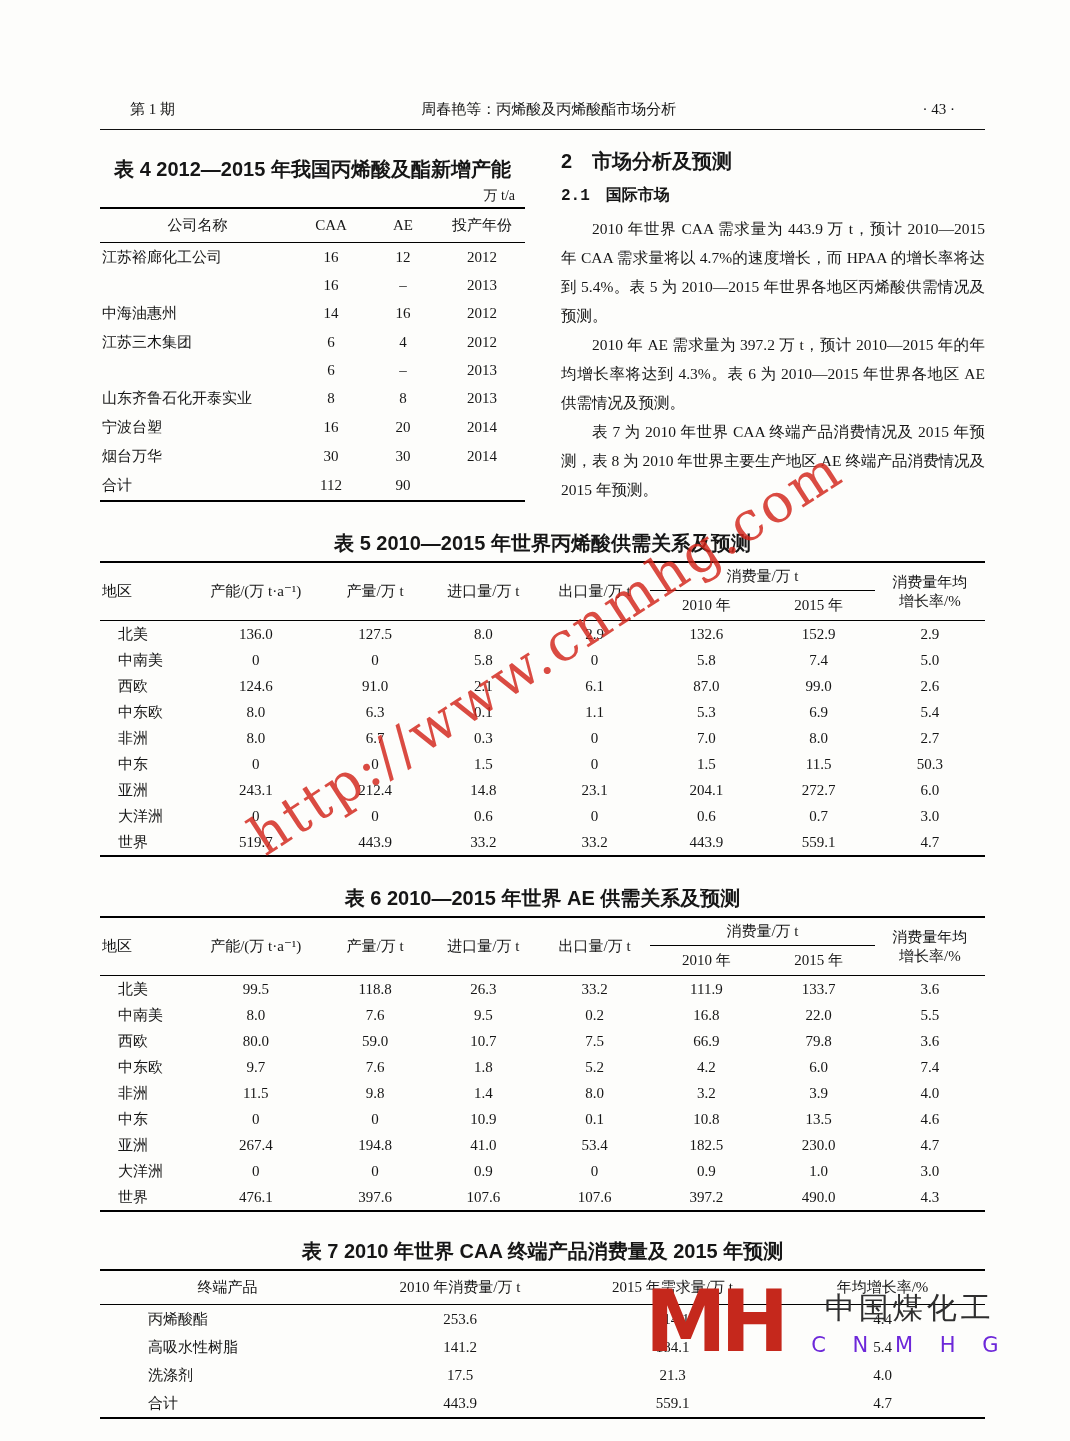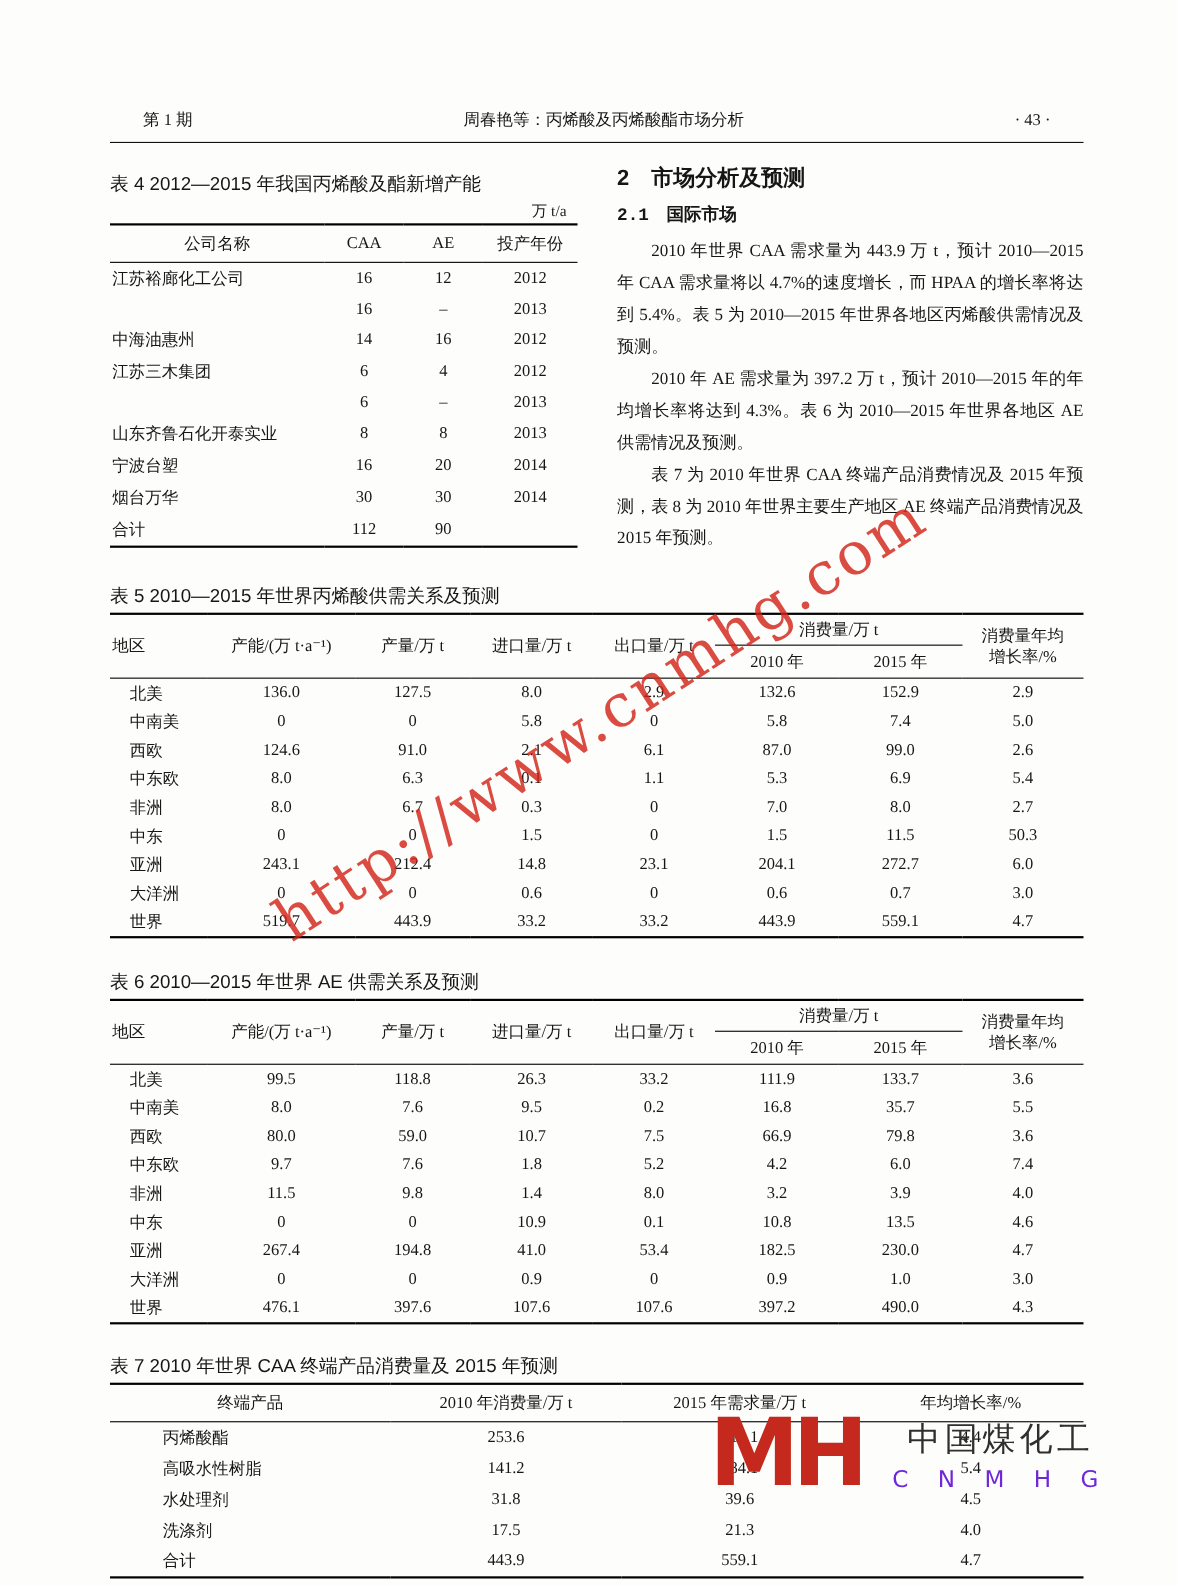--- a/index.html
+++ b/index.html
@@ -16,21 +16,21 @@
     font-size:15px; padding:0 30px 10px 30px; border-bottom:1.5px solid #111;
   }
 
   
   .top-section { display:flex; gap:36px; margin-top:16px; }
   .left-col  { width:425px; flex:0 0 425px; }
   .right-col { flex:1; }
 
   .tbl-title {
     font-family:"Liberation Sans","DejaVu Sans",sans-serif;
-    font-weight:normal; font-size:17px; text-align:left; margin:10px 0 4px 0;
+    font-weight:bold; font-size:20px; text-align:center; margin:10px 0 4px 0;
   }
   .tbl-unit { text-align:right; font-size:14px; padding-right:10px; margin-bottom:2px; }
 
   table { border-collapse:collapse; width:100%; font-size:15px; }
   th { font-weight:normal;margin-top:38px; }
   th,td { padding:4px 2px; text-align:center; }
   .al { text-align:left; padding-left:10px; }
 
   
   .t4 thead th { border-top:2px solid #000; border-bottom:1px solid #000; padding:7px 2px; }
@@ -377,21 +377,21 @@
             <td>3.6</td>
           </tr>
 
           <tr>
             <td class="region">中南美</td>
             <td>8.0</td>
             <td>7.6</td>
             <td>9.5</td>
             <td>0.2</td>
             <td>16.8</td>
-            <td>35.7</td>
+            <td>22.0</td>
             <td>5.5</td>
           </tr>
 
           <tr>
             <td class="region">西欧</td>
             <td>80.0</td>
             <td>59.0</td>
             <td>10.7</td>
             <td>7.5</td>
             <td>66.9</td>
@@ -492,26 +492,20 @@
             <td>4.4</td>
           </tr>
 
           <tr>
             <td class="prod">高吸水性树脂</td>
             <td>141.2</td>
             <td>184.1</td>
             <td>5.4</td>
           </tr>
 
-          <tr>
-            <td class="prod">水处理剂</td>
-            <td>31.8</td>
-            <td>39.6</td>
-            <td>4.5</td>
-          </tr>
 
           <tr>
             <td class="prod">洗涤剂</td>
             <td>17.5</td>
             <td>21.3</td>
             <td>4.0</td>
           </tr>
 
           <tr>
             <td class="prod">合计</td>

